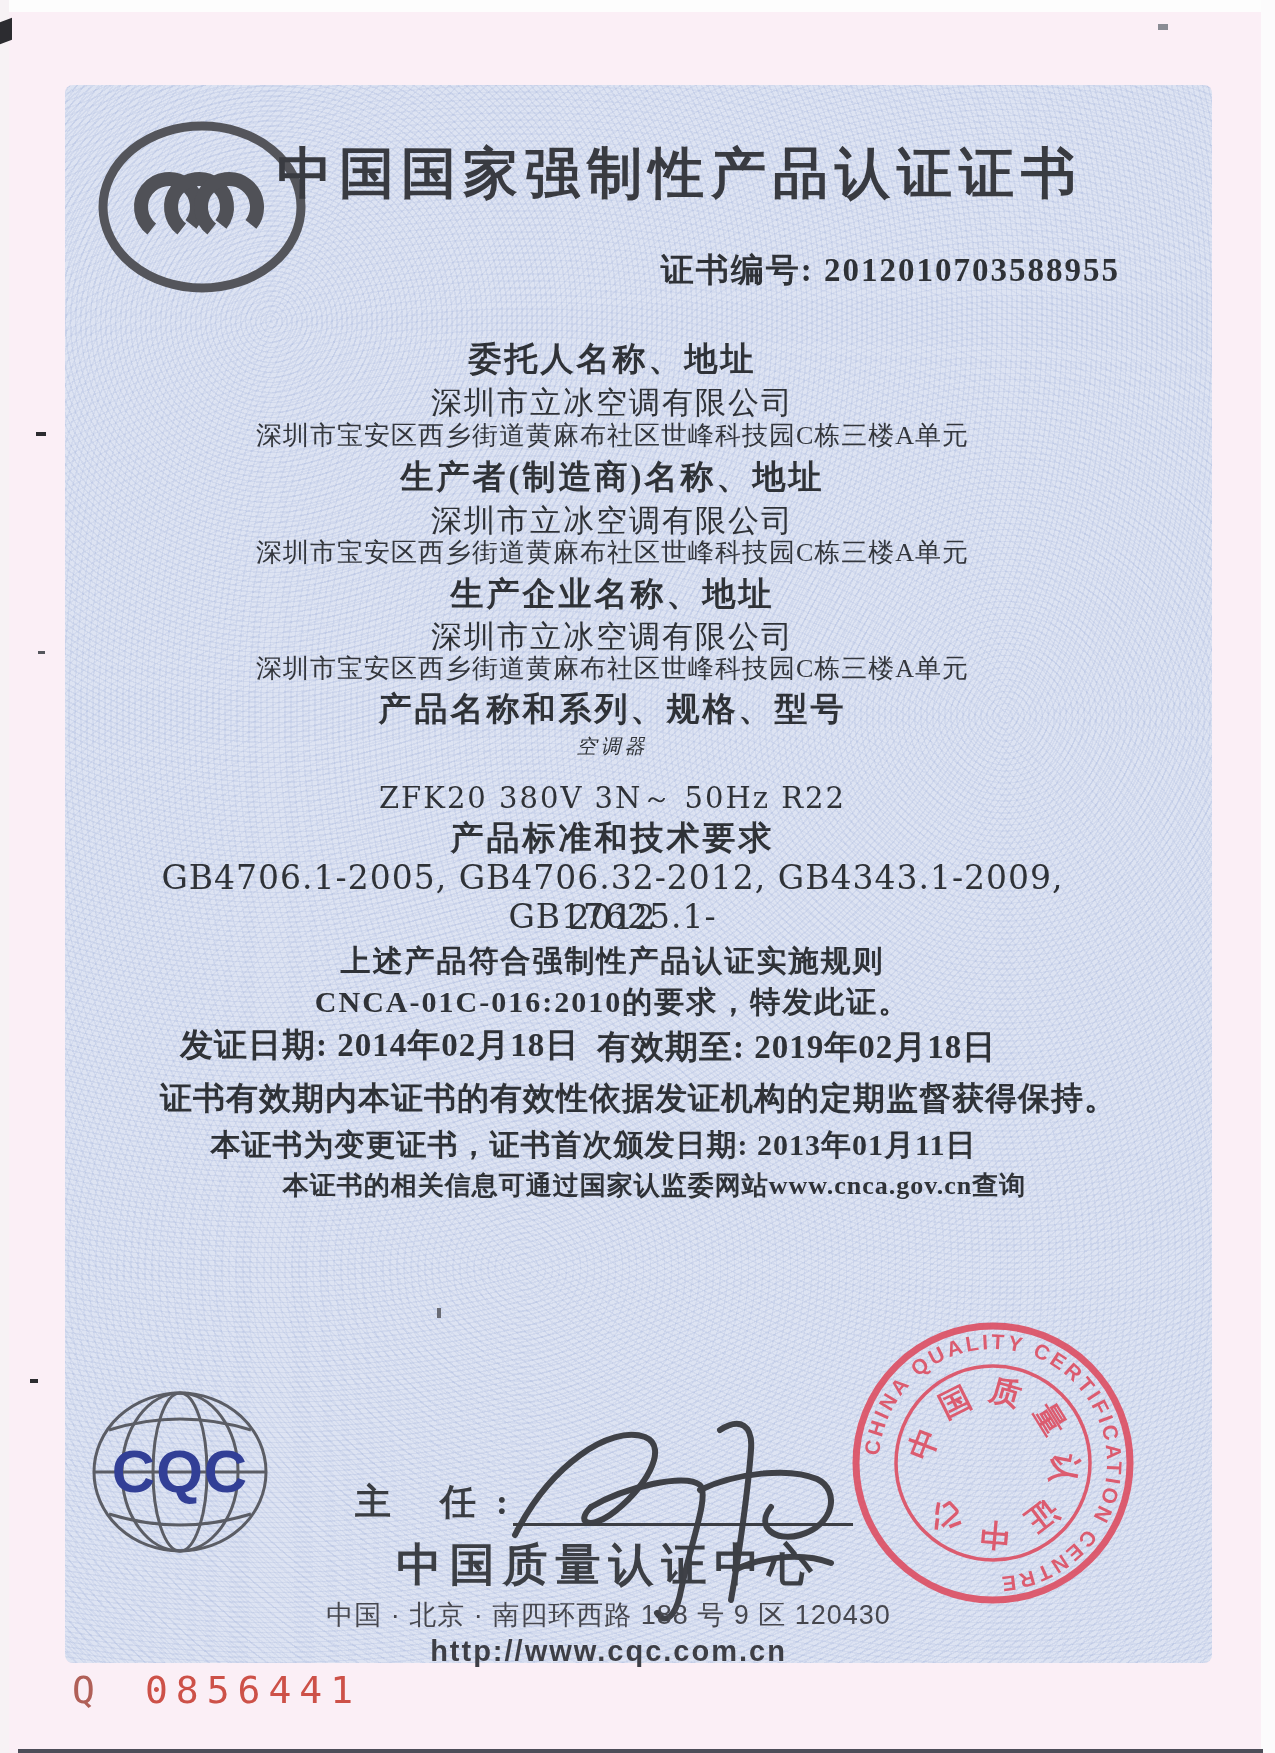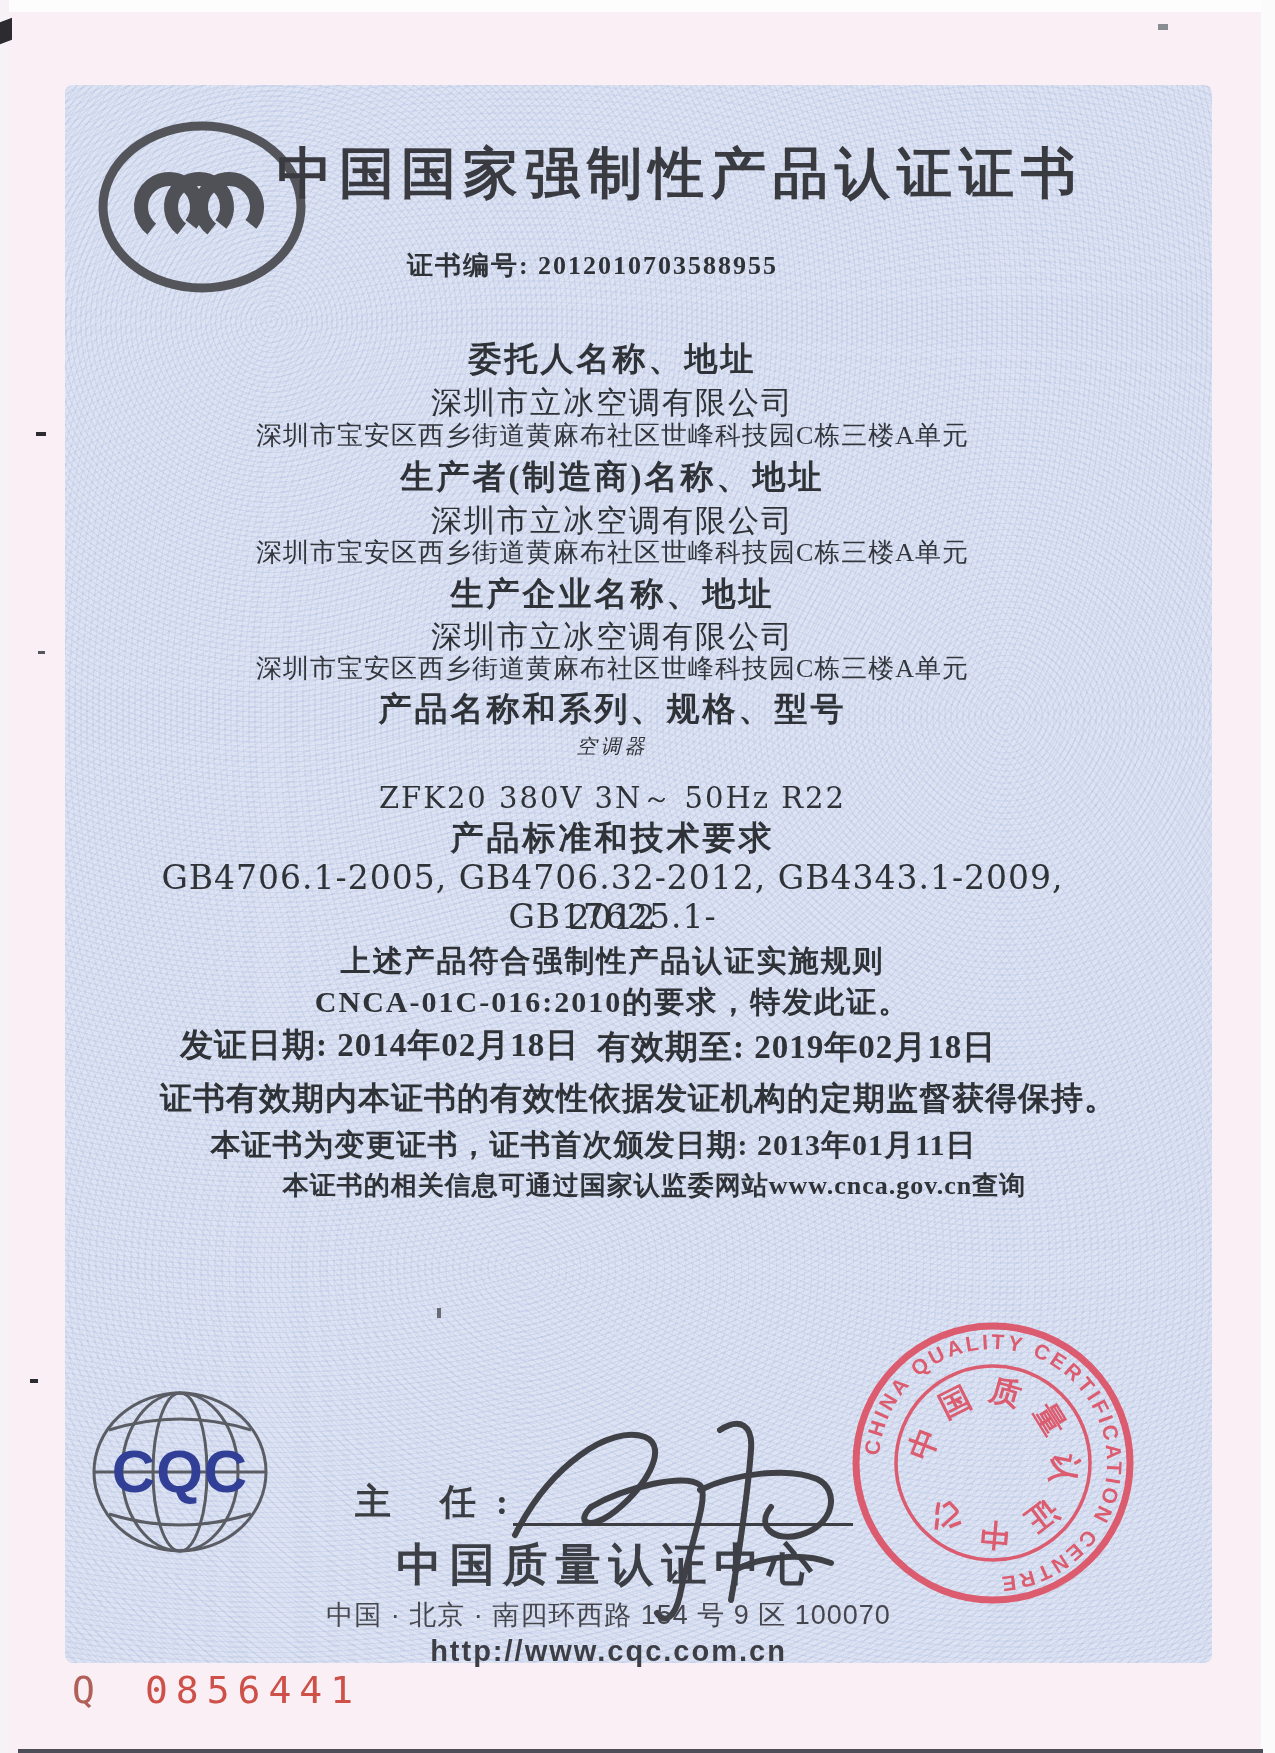--- a/index.html
+++ b/index.html
@@ -31,21 +31,21 @@
     border-radius:8px;
   }
 
   .blk{position:absolute;left:0;width:1147px;text-align:center;color:#2f3237;}
   .nudge{padding-right:52px;box-sizing:border-box;}
 
   .title{
     left:185px;top:52px;width:860px;
     font-size:55px;font-weight:bold;letter-spacing:7px;color:#393b41;
   }
-  .certno{top:163px;font-size:26px;font-weight:bold;letter-spacing:2px;padding-right:92px;box-sizing:border-box;}
+  .certno{top:163px;font-size:33px;font-weight:bold;letter-spacing:2px;padding-right:92px;box-sizing:border-box;text-align:right;}
   .heading{font-size:33px;font-weight:bold;letter-spacing:3px;}
   .company{font-size:31px;letter-spacing:2px;}
   .addr-sm{font-size:26px;letter-spacing:1px;color:#33363c;}
   .prod{font-size:20px;letter-spacing:4px;font-style:italic;}
   .model{font-size:29px;letter-spacing:2px;font-family:"DejaVu Serif","Liberation Serif",serif;}
   .gbline{font-size:33px;letter-spacing:1px;font-family:"DejaVu Serif","Liberation Serif",serif;}
   .comp{font-size:30px;font-weight:bold;letter-spacing:2px;}
   .date-left{position:absolute;left:115px;top:938px;font-size:33px;font-weight:bold;letter-spacing:1px;color:#2f3237;}
   .date-right{position:absolute;left:532px;top:940px;font-size:33px;font-weight:bold;letter-spacing:1px;color:#2f3237;}
   .validity{top:992px;font-size:32px;font-weight:bold;letter-spacing:1px;}
@@ -147,21 +147,21 @@
         <path d="M20,140 C55,70 115,30 150,42 C175,52 150,95 115,120 C95,134 80,128 96,112"></path>
         <path d="M96,112 C130,92 190,78 205,90 C215,100 195,150 185,200 C180,222 170,230 162,218"></path>
         <path d="M225,35 C245,22 258,30 256,55 C253,95 244,160 236,205"></path>
         <path d="M205,95 C240,78 295,72 322,84 C345,95 340,130 305,140 C280,147 260,132 276,112"></path>
         <path d="M240,175 C270,160 310,158 336,168"></path>
       </g>
     </svg>
     <div class="sig-line"></div>
 
     <div class="blk org-name">中国质量认证中心</div>
-    <div class="blk org-addr">中国 · 北京 · 南四环西路 154 号 9 区 100070</div>
+    <div class="blk org-addr">中国 · 北京 · 南四环西路 188 号 9 区 120430</div>
     <div class="blk org-url">http://www.cqc.com.cn</div>
 
     <svg class="stamp-svg" width="300" height="300" viewBox="0 0 300 300">
       <defs>
         <path id="outerArc" d="M 36,150 A 114,114 0 1 1 264,150 A 114,114 0 1 1 36,150"></path>
         <path id="innerArc" d="M 89,150 A 61,61 0 1 1 211,150 A 61,61 0 1 1 89,150"></path>
       </defs>
       <circle cx="150" cy="150" r="137" fill="none" stroke="#dd4a5e" stroke-width="7"></circle>
       <circle cx="150" cy="150" r="97" fill="none" stroke="#dd4a5e" stroke-width="3.5"></circle>
       <text font-family="Liberation Sans, DejaVu Sans, sans-serif" font-size="21" font-weight="bold" fill="#dd4a5e" letter-spacing="3">

